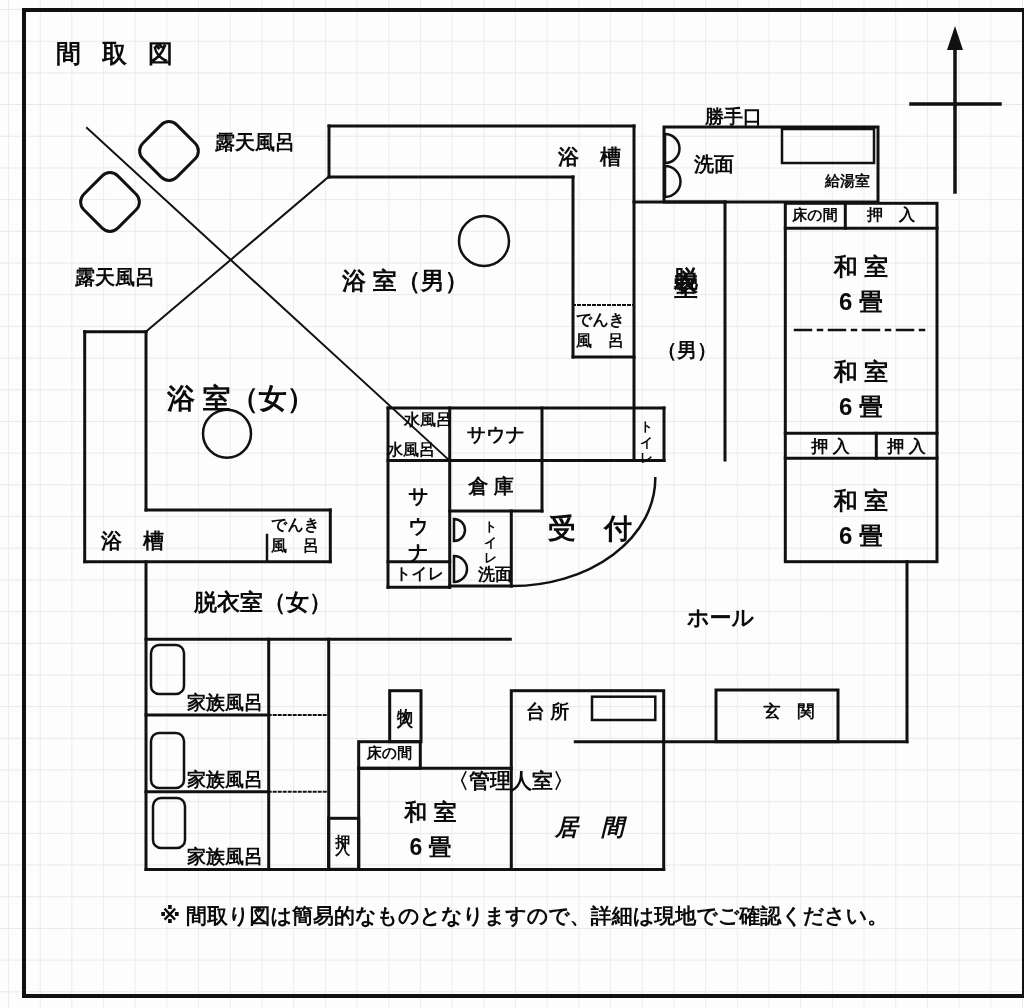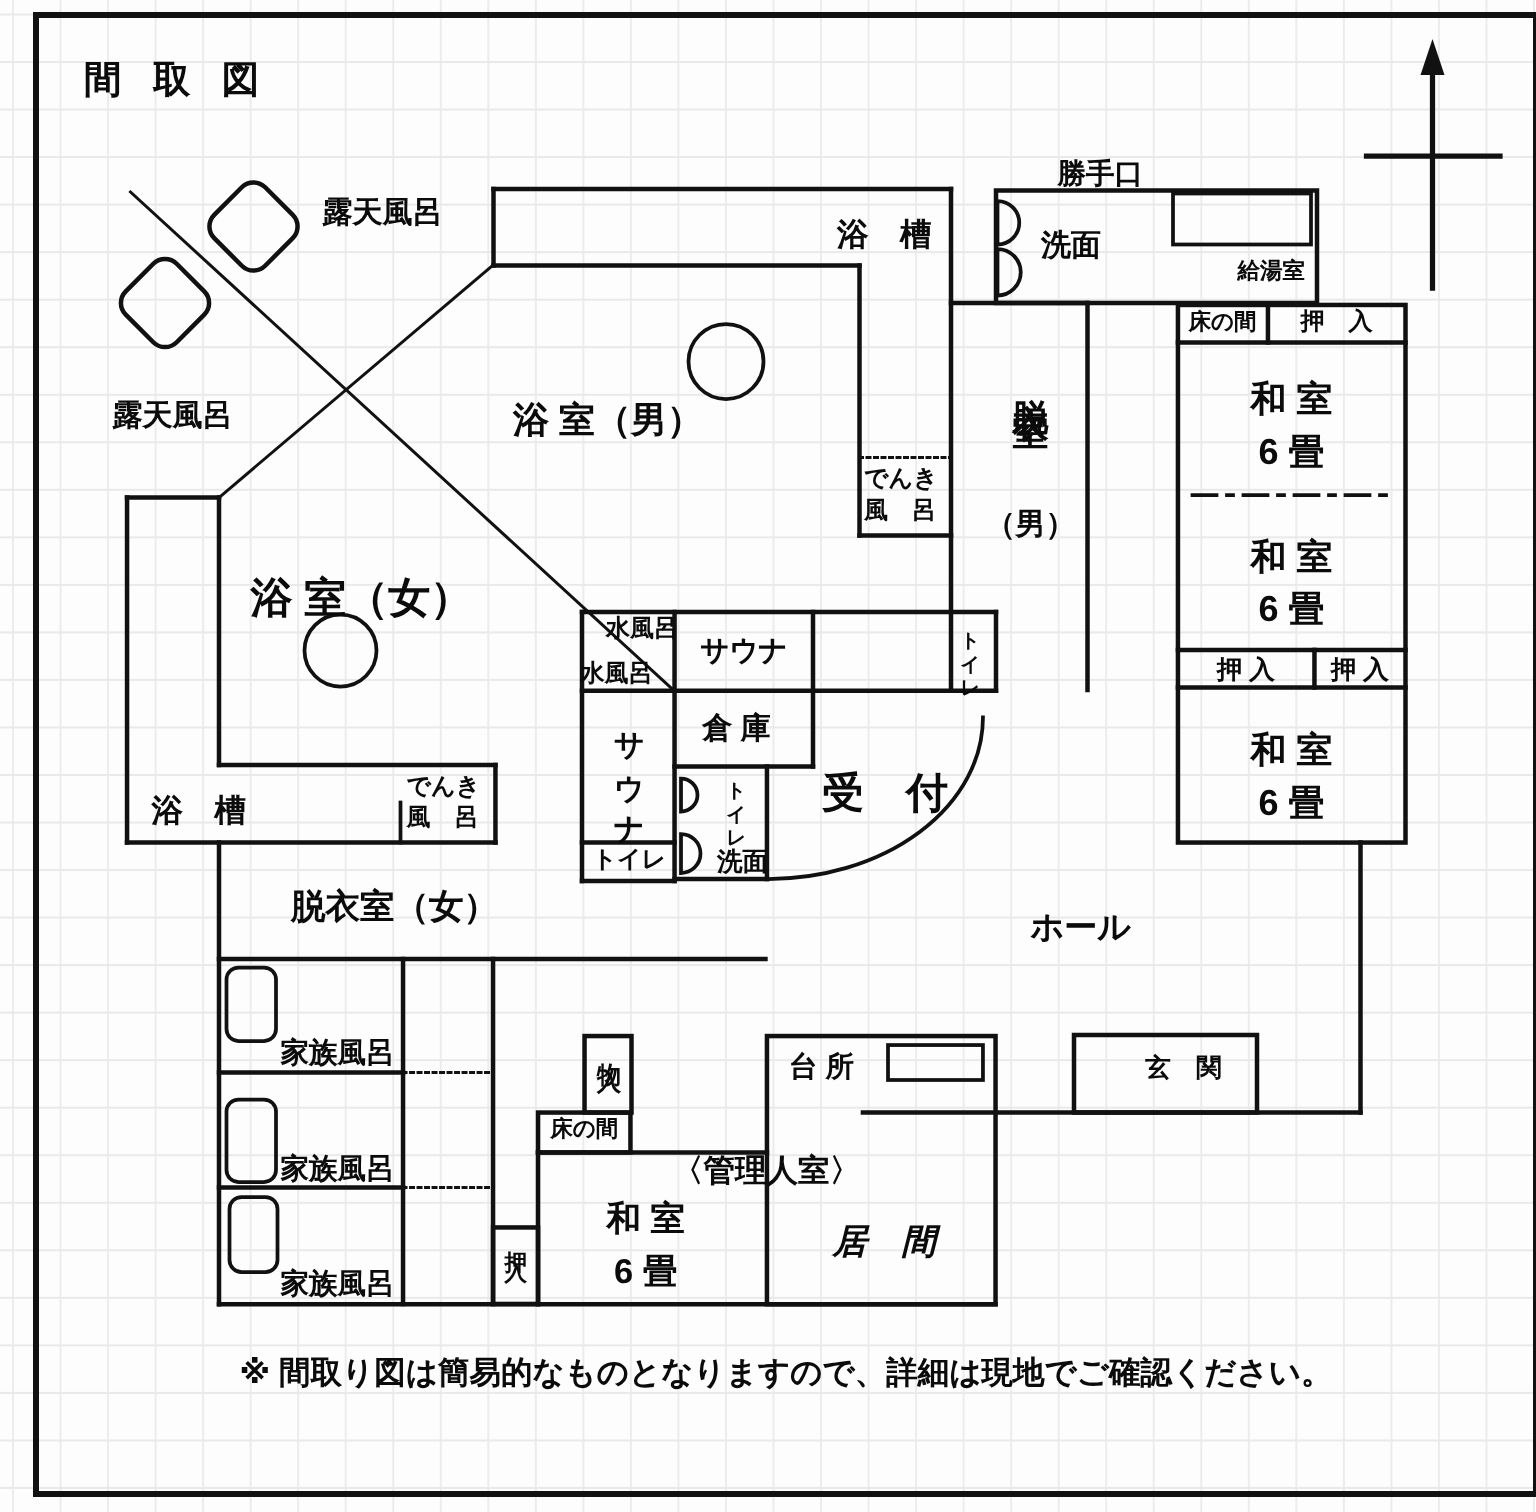--- a/index.html
+++ b/index.html
@@ -148,21 +148,21 @@
   <div class="lbl" style="left:89px;top:528px;font-size:21px;">浴　槽</div>
   <div class="lbl" style="left:259px;top:514px;font-size:16px;line-height:21px;">でんき
 風　呂</div>
 
   <div class="lbl" style="left:693px;top:105px;font-size:19px;">勝手口</div>
   <div class="lbl" style="left:682px;top:152px;font-size:20px;">洗面</div>
   <div class="lbl" style="left:781px;top:172px;font-size:15px;margin-left:32px;">給湯室</div>
 
   <div class="lbl v" style="left:659px;top:246px;font-size:24px;letter-spacing:4px;">脱衣室</div>
   <div class="lbl ctr" style="left:645px;top:338px;width:56px;font-size:20px;">（男）</div>
-  <div class="lbl" style="left:182px;top:590px;font-size:23px;">脱衣室（女）</div>
+  <div class="lbl" style="left:182px;top:590px;font-size:23px;font-family:Liberation Mono, monospace;">脱衣室（女）</div>
 
   <div class="lbl" style="left:392px;top:410px;font-size:16px;">水風呂</div>
   <div class="lbl" style="left:375px;top:440px;font-size:16px;">水風呂</div>
   <div class="lbl ctr" style="left:438px;top:423px;width:92px;font-size:19px;">サウナ</div>
   <div class="lbl v" style="left:626px;top:412px;font-size:13px;letter-spacing:1px;">トイレ</div>
   <div class="lbl v" style="left:394px;top:474px;font-size:20px;letter-spacing:5px;">サウナ</div>
   <div class="lbl ctr" style="left:438px;top:474px;width:82px;font-size:20px;">倉 庫</div>
   <div class="lbl v" style="left:470px;top:512px;font-size:13px;letter-spacing:1px;">トイレ</div>
   <div class="lbl" style="left:466px;top:564px;font-size:17px;">洗面</div>
   <div class="lbl ctr" style="left:379px;top:564px;width:57px;font-size:16px;">トイレ</div>

